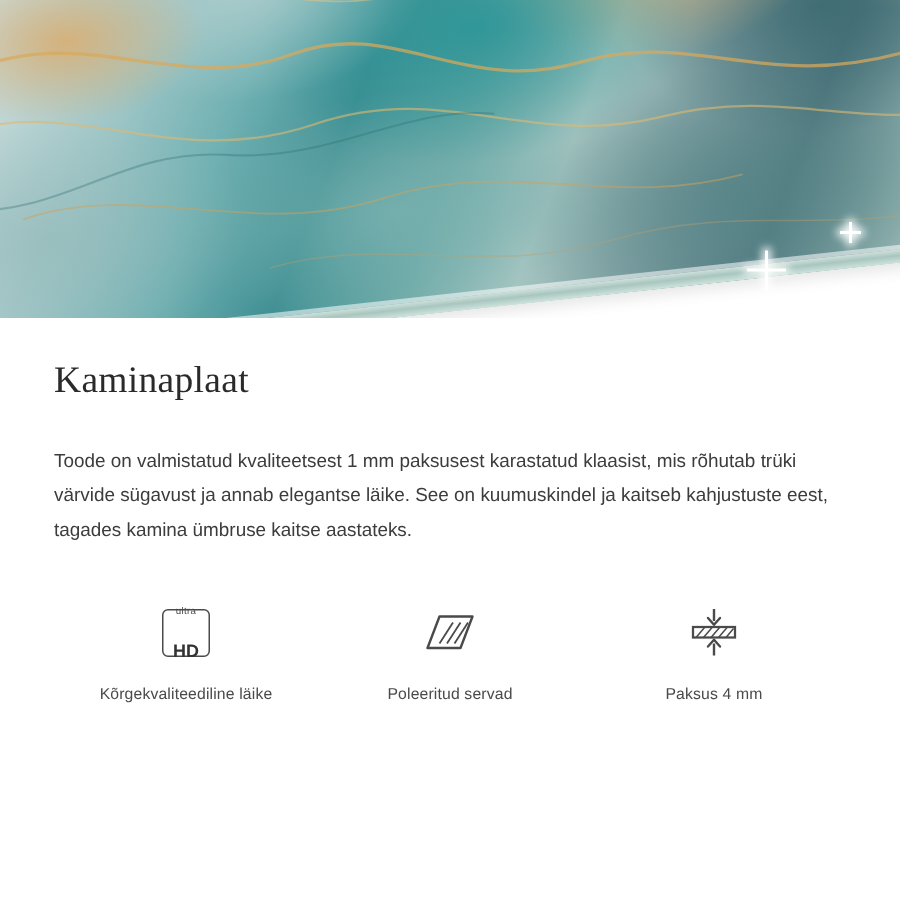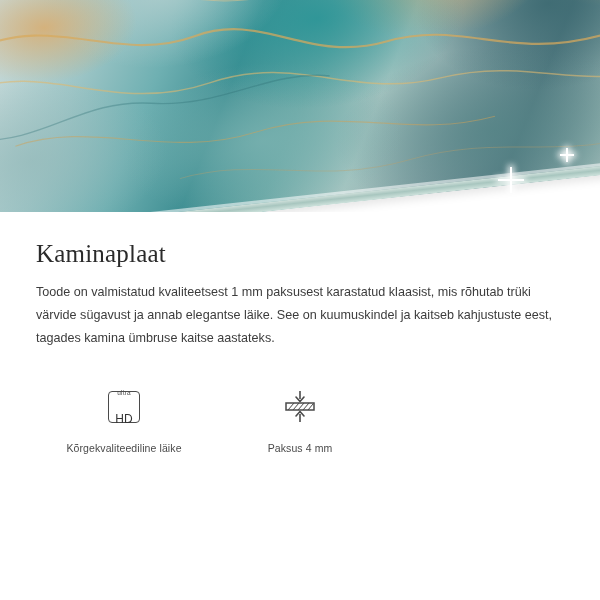--- a/index.html
+++ b/index.html
@@ -120,21 +120,21 @@
   .content {
     padding: 26px 36px 0 36px;
   }
 
   .title {
     font-family: "Liberation Serif", serif;
     font-size: 25px;
     line-height: 1.3;
     color: #2a2a2a;
     font-weight: 400;
-    margin: 0 0 10px 0;
+    margin: 0 0 25px 0;
     letter-spacing: 0.2px;
   }
   .title .line2 {
     display: block;
   }
 
   .desc {
     font-size: 12.6px;
     line-height: 1.85;
     color: #3c3c3c;
@@ -181,21 +181,21 @@
     justify-content: center;
     line-height: 1;
   }
   .ultrahd-box .u1 {
     font-size: 6.5px;
     color: #4a4a4a;
     letter-spacing: 0.2px;
   }
   .ultrahd-box .u2 {
     font-size: 12px;
-    font-weight: normal;
+    font-weight: bold;
     color: #333;
     margin-top: 17px;
     text-align: right;
   }
 </style>
 </head>
 <body>
 
 <div class="page">
 
@@ -234,20 +234,31 @@
           <div class="ultrahd-box">
             <span class="u1">ultra</span>
             <span class="u2">HD</span>
           </div>
         </div>
         <div class="feature-label">Kõrgekvaliteediline läike</div>
       </div>
 
 
 
+      <div class="feature">
+        <div class="feature-icon">
+          <svg width="38" height="34" viewBox="0 0 38 34">
+            <path d="M4 27 L12 6 H34 L26 27 Z" fill="none" stroke="#4a4a4a" stroke-width="1.6" stroke-linejoin="round"></path>
+            <line x1="12" y1="24" x2="21" y2="10" stroke="#4a4a4a" stroke-width="1.2"></line>
+            <line x1="17" y1="24" x2="26" y2="10" stroke="#4a4a4a" stroke-width="1.2"></line>
+            <line x1="22" y1="24" x2="31" y2="10" stroke="#4a4a4a" stroke-width="1.2"></line>
+          </svg>
+        </div>
+        <div class="feature-label">Poleeritud servad</div>
+      </div>
 
       <div class="feature">
         <div class="feature-icon">
           <svg width="38" height="38" viewBox="0 0 38 38">
             <line x1="19" y1="3" x2="19" y2="11" stroke="#4a4a4a" stroke-width="1.6"></line>
             <path d="M15 9 L19 13.5 L23 9" fill="none" stroke="#4a4a4a" stroke-width="1.6" stroke-linecap="round" stroke-linejoin="round"></path>
             <rect x="5" y="15" width="28" height="7" fill="none" stroke="#4a4a4a" stroke-width="1.5"></rect>
             <line x1="7" y1="22" x2="13" y2="15" stroke="#4a4a4a" stroke-width="1"></line>
             <line x1="12" y1="22" x2="18" y2="15" stroke="#4a4a4a" stroke-width="1"></line>
             <line x1="17" y1="22" x2="23" y2="15" stroke="#4a4a4a" stroke-width="1"></line>

